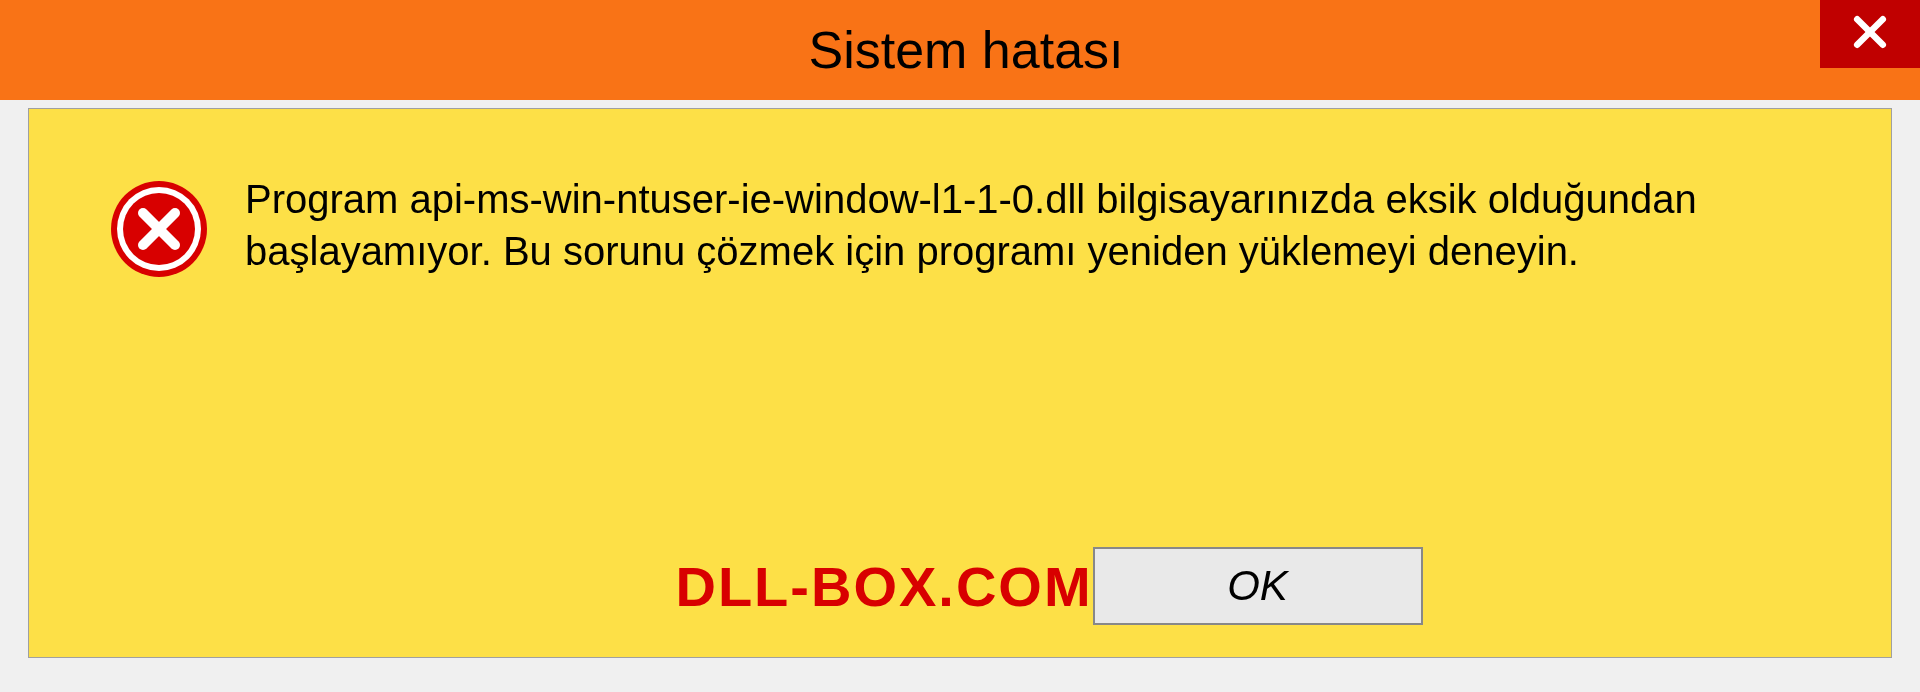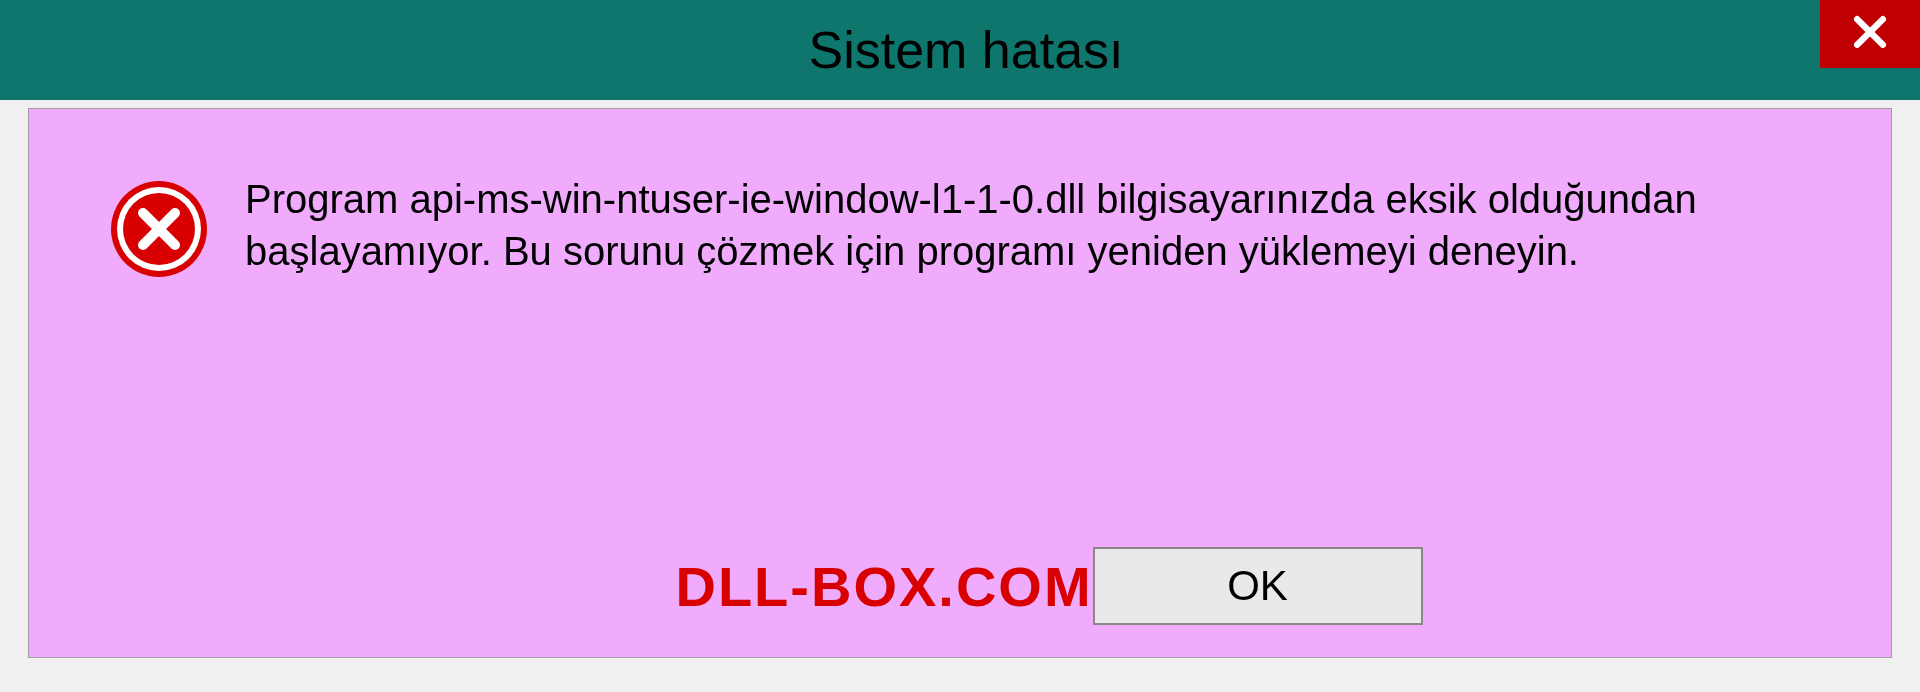--- a/index.html
+++ b/index.html
@@ -13,21 +13,21 @@
       width: 1920px;
       height: 692px;
       position: relative;
     }
     .titlebar {
       height: 100px;
       display: flex;
       align-items: center;
       justify-content: center;
       position: relative;
-      background: #0f766e;
+      background: #f97316;
       padding-left: 12px;
     }
     .titlebar-title {
       font-size: 52px;
       font-weight: 400;
       color: #000;
     }
     .close-button {
       position: absolute;
       right: 0;
@@ -40,21 +40,21 @@
       justify-content: center;
       cursor: pointer;
     }
     .close-button svg {
       width: 44px;
       height: 44px;
     }
     .content-panel {
       margin: 8px 28px 28px 28px;
       border: 1px solid #a0a0a0;
-      background: #f0abfc;
+      background: #fde047;
       height: 550px;
       position: relative;
       padding: 60px 80px 40px 80px;
     }
     .message-row {
       display: flex;
       align-items: flex-start;
       gap: 36px;
     }
     .error-icon-circle {
@@ -92,20 +92,21 @@
       height: 78px;
       border: 2px solid #888;
       background: #e9e9e9;
       font-size: 42px;
       font-family: inherit;
       cursor: pointer;
       display: flex;
       align-items: center;
       justify-content: center;
       color: #000;
+      font-style: italic;
     }
   </style>
 </head>
 <body>
 
 <div class="titlebar">
   <div class="titlebar-title">Sistem hatası</div>
   <div class="close-button">
     <span>
       <svg viewBox="0 0 24 24" fill="none" stroke="#ffffff" stroke-width="3.5" stroke-linecap="round">

